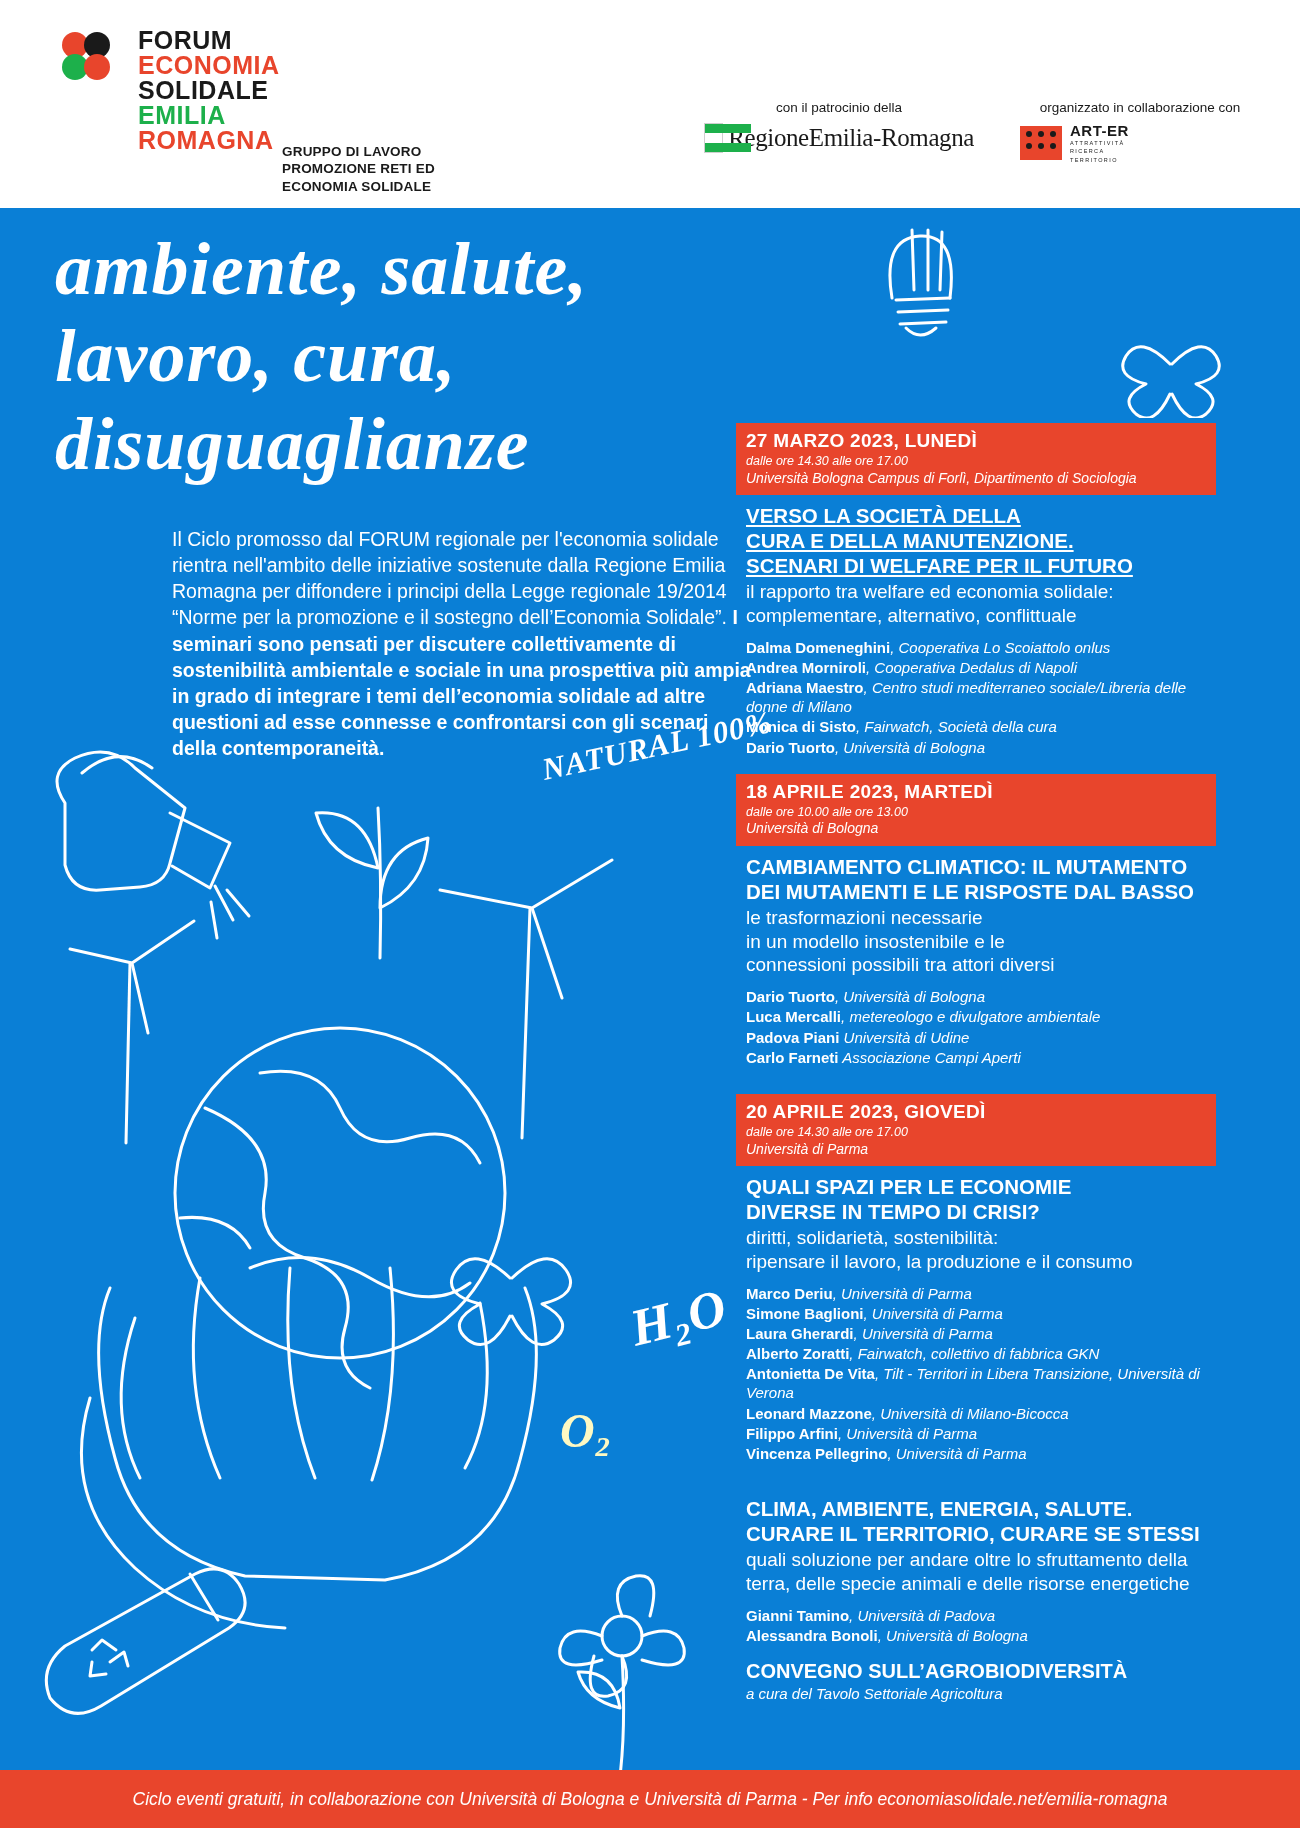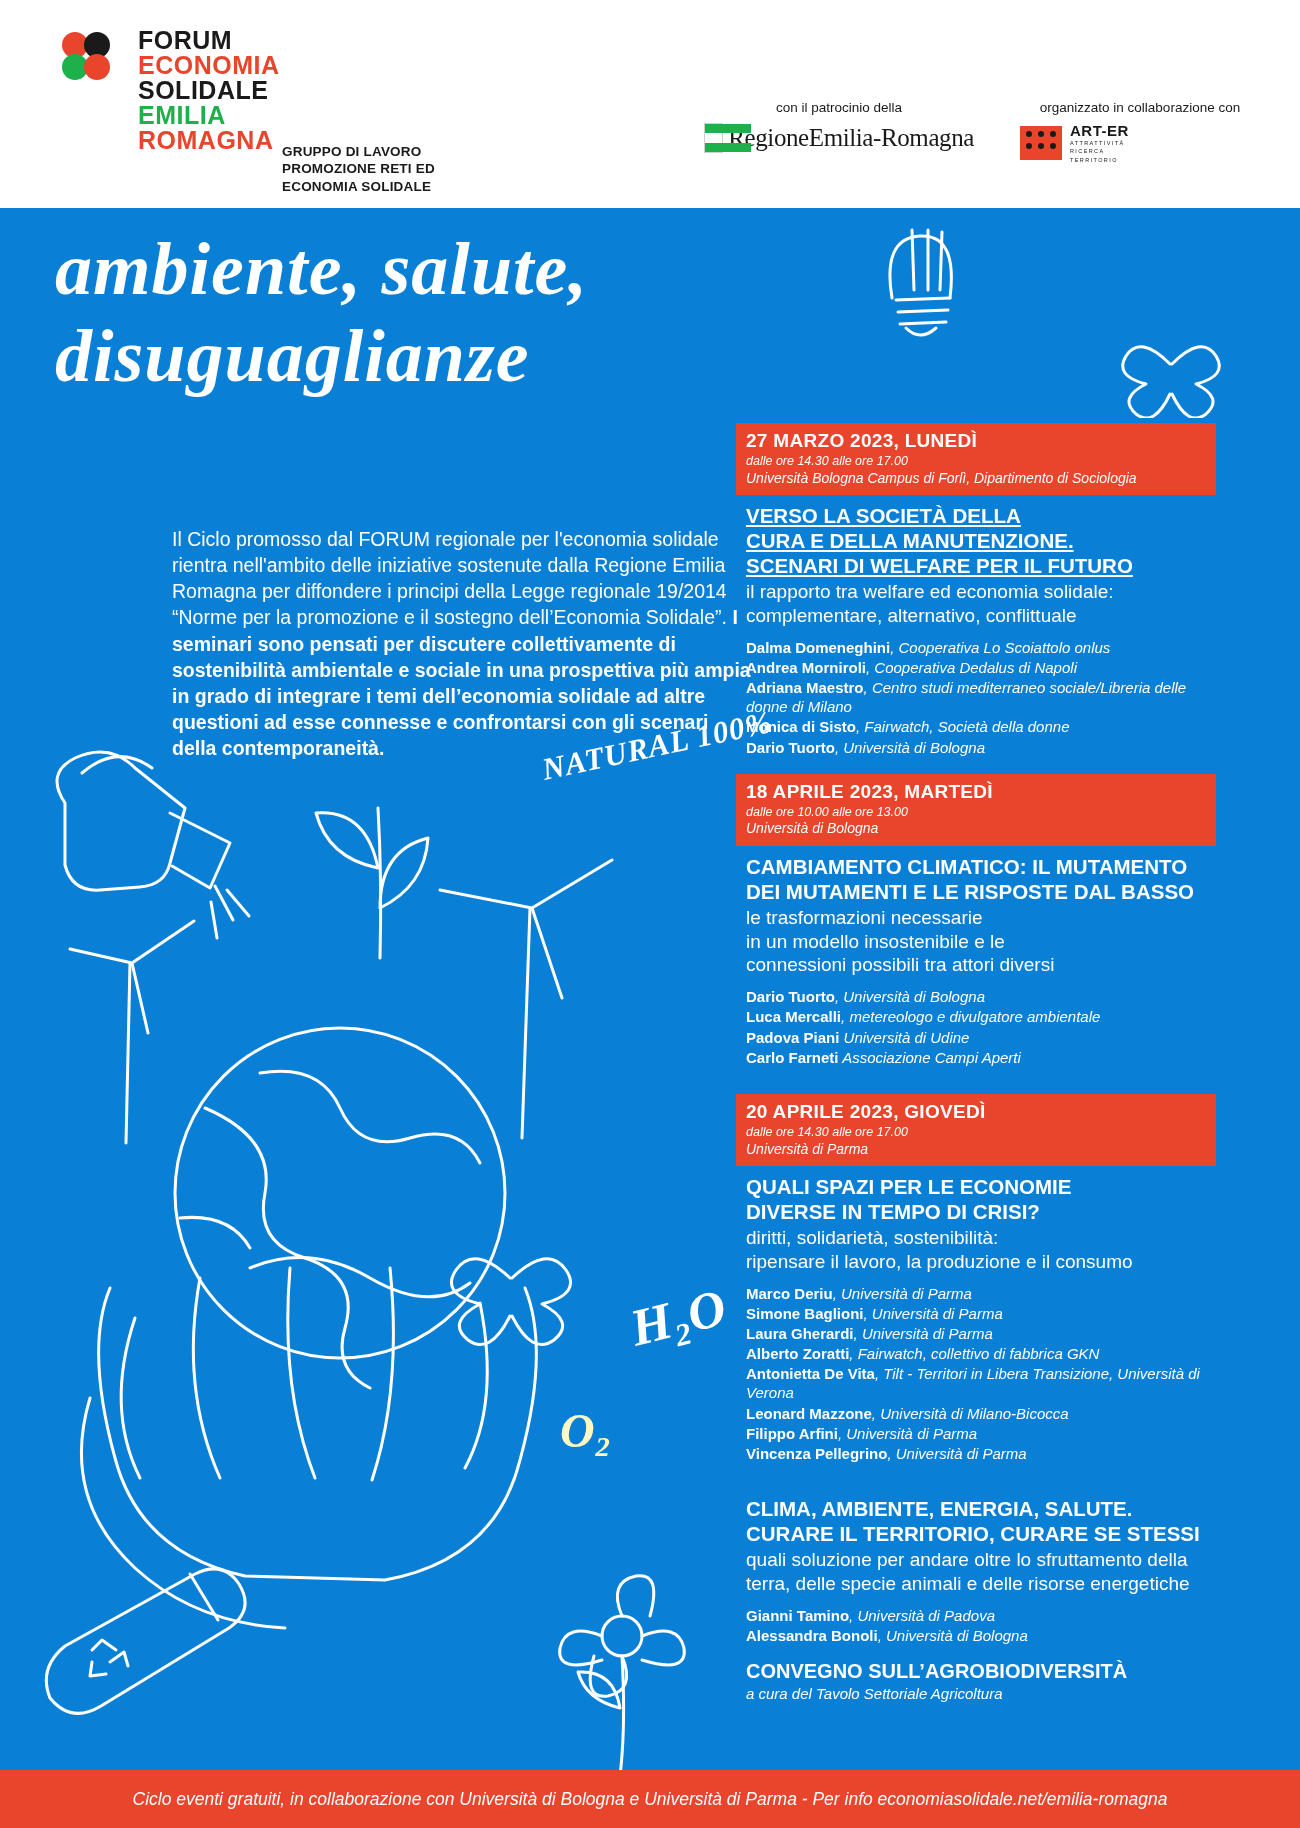--- a/index.html
+++ b/index.html
@@ -252,20 +252,21 @@
     </div>
     <div style="position:absolute; left:630px; top:1080px; transform:rotate(-14deg);">
       <span style="color:#ffffff; font-family:'Liberation Serif', serif; font-style:italic; font-weight:bold; font-size:52px;">H₂O</span>
     </div>
     <div style="position:absolute; left:560px; top:1195px;">
       <span style="color:#fef9c3; font-family:'Liberation Serif', serif; font-style:italic; font-weight:bold; font-size:48px;">O₂</span>
     </div>
 
     <div class="title">
       <div>ambiente, salute,</div>
+      <div>lavoro, cura,</div>
       <div>disuguaglianze</div>
     </div>
 
     <div class="intro">
       <span>Il Ciclo promosso dal FORUM regionale per l'economia solidale rientra nell'ambito delle iniziative sostenute dalla Regione Emilia Romagna per diffondere i principi della Legge regionale 19/2014 “Norme per la promozione e il sostegno dell’Economia Solidale”.</span>
       <span class="bold">I seminari sono pensati per discutere collettivamente di sostenibilità ambientale e sociale in una prospettiva più ampia in grado di integrare i temi dell’economia solidale ad altre questioni ad esse connesse e confrontarsi con gli scenari della contemporaneità.</span>
     </div>
 
     <div class="col" style="top:215px;">
 
@@ -278,21 +279,21 @@
         <div class="evt-body">
           <div class="evt-title" style="white-space:pre-line;text-decoration:underline;">VERSO LA SOCIETÀ DELLA
 CURA E DELLA MANUTENZIONE.
 SCENARI DI WELFARE PER IL FUTURO</div>
           <div class="evt-sub" style="white-space:pre-line;">il rapporto tra welfare ed economia solidale:
 complementare, alternativo, conflittuale</div>
           <div class="evt-people">
             <div class="p"><b>Dalma Domeneghini</b><i>, Cooperativa Lo Scoiattolo onlus</i></div>
             <div class="p"><b>Andrea Morniroli</b><i>, Cooperativa Dedalus di Napoli</i></div>
             <div class="p"><b>Adriana Maestro</b><i>, Centro studi mediterraneo sociale/Libreria delle donne di Milano</i></div>
-            <div class="p"><b>Monica di Sisto</b><i>, Fairwatch, Società della donne</i></div>
+            <div class="p"><b>Monica di Sisto</b><i>, Fairwatch, Società della cura</i></div>
             <div class="p"><b>Dario Tuorto</b><i>, Università di Bologna</i></div>
           </div>
         </div>
       </div>
 
       <div class="evt" style="margin-top:14px;">
         <div class="evt-head">
           <div class="evt-date">18 APRILE 2023, MARTEDÌ</div>
           <div class="evt-time">dalle ore 10.00 alle ore 13.00</div>
           <div class="evt-place">Università di Bologna</div>

